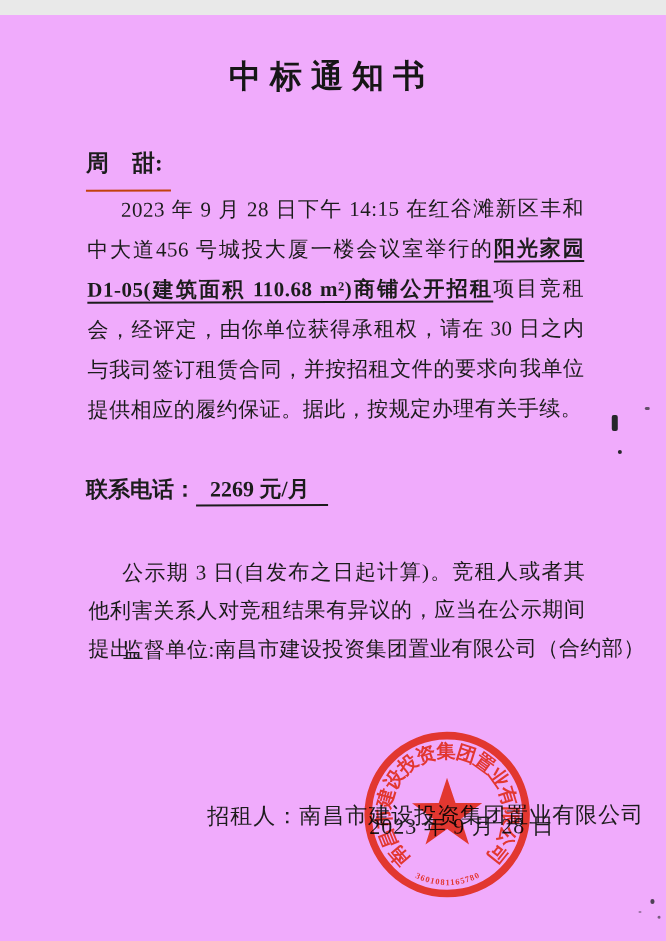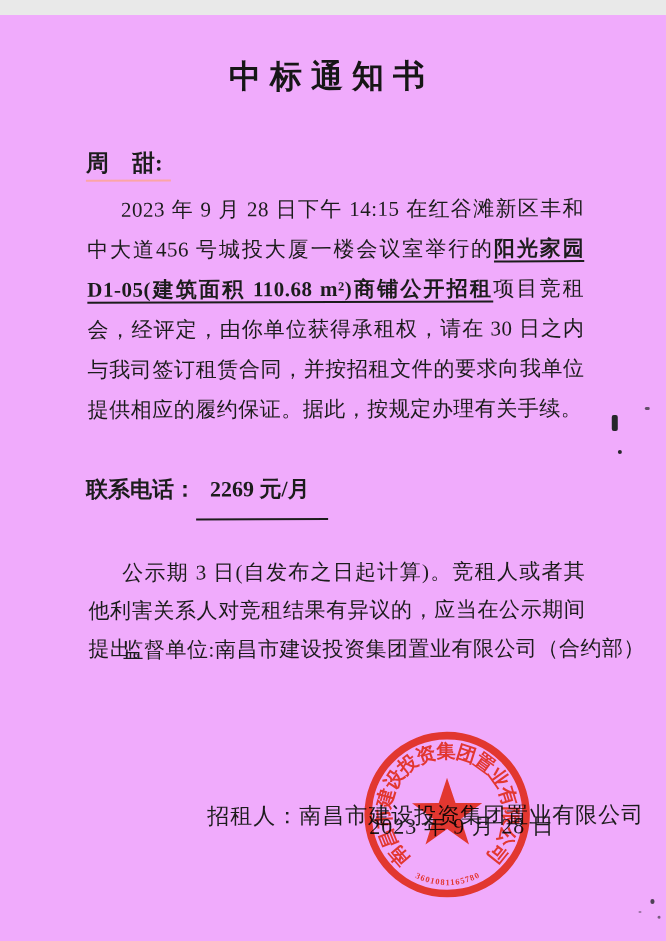--- a/index.html
+++ b/index.html
@@ -22,42 +22,42 @@
     position:absolute;top:40px;left:0;width:100%;
     text-align:center;
     font-size:32px;font-weight:bold;letter-spacing:9px;
     color:#161616;
   }
   .recipient{
     position:absolute;top:132px;left:87px;
     font-size:23px;font-weight:bold;
   }
   .recipient span{
-    border-bottom:2px solid #fca5a5;
-    padding:0 8px 4px 0;
+    border-bottom:2px solid #c2410c;
+    padding:0 8px 14px 0;
   }
   .para1{
     position:absolute;top:174px;left:88px;width:497px;
     font-size:21px;line-height:40px;
     text-align:justify;text-indent:34px;
     letter-spacing:0.5px;
   }
   .award{
     font-weight:bold;
     text-decoration:underline;
     text-underline-offset:5px;
     text-decoration-thickness:1.5px;
   }
   .result-line{
     position:absolute;top:459px;left:86px;
     font-size:22px;font-weight:bold;
   }
   .result-value{
     border-bottom:2px solid #1c1c1c;
-    padding:0 18px 17px 14px;
+    padding:0 18px 3px 14px;
   }
   .para2{
     position:absolute;top:538px;left:88px;width:497px;
     font-size:21px;line-height:38px;
     text-align:justify;text-indent:34px;
     letter-spacing:0.5px;
   }
   .supervisor-line{
     position:absolute;top:620px;left:122px;
     font-size:21px;letter-spacing:0.5px;

